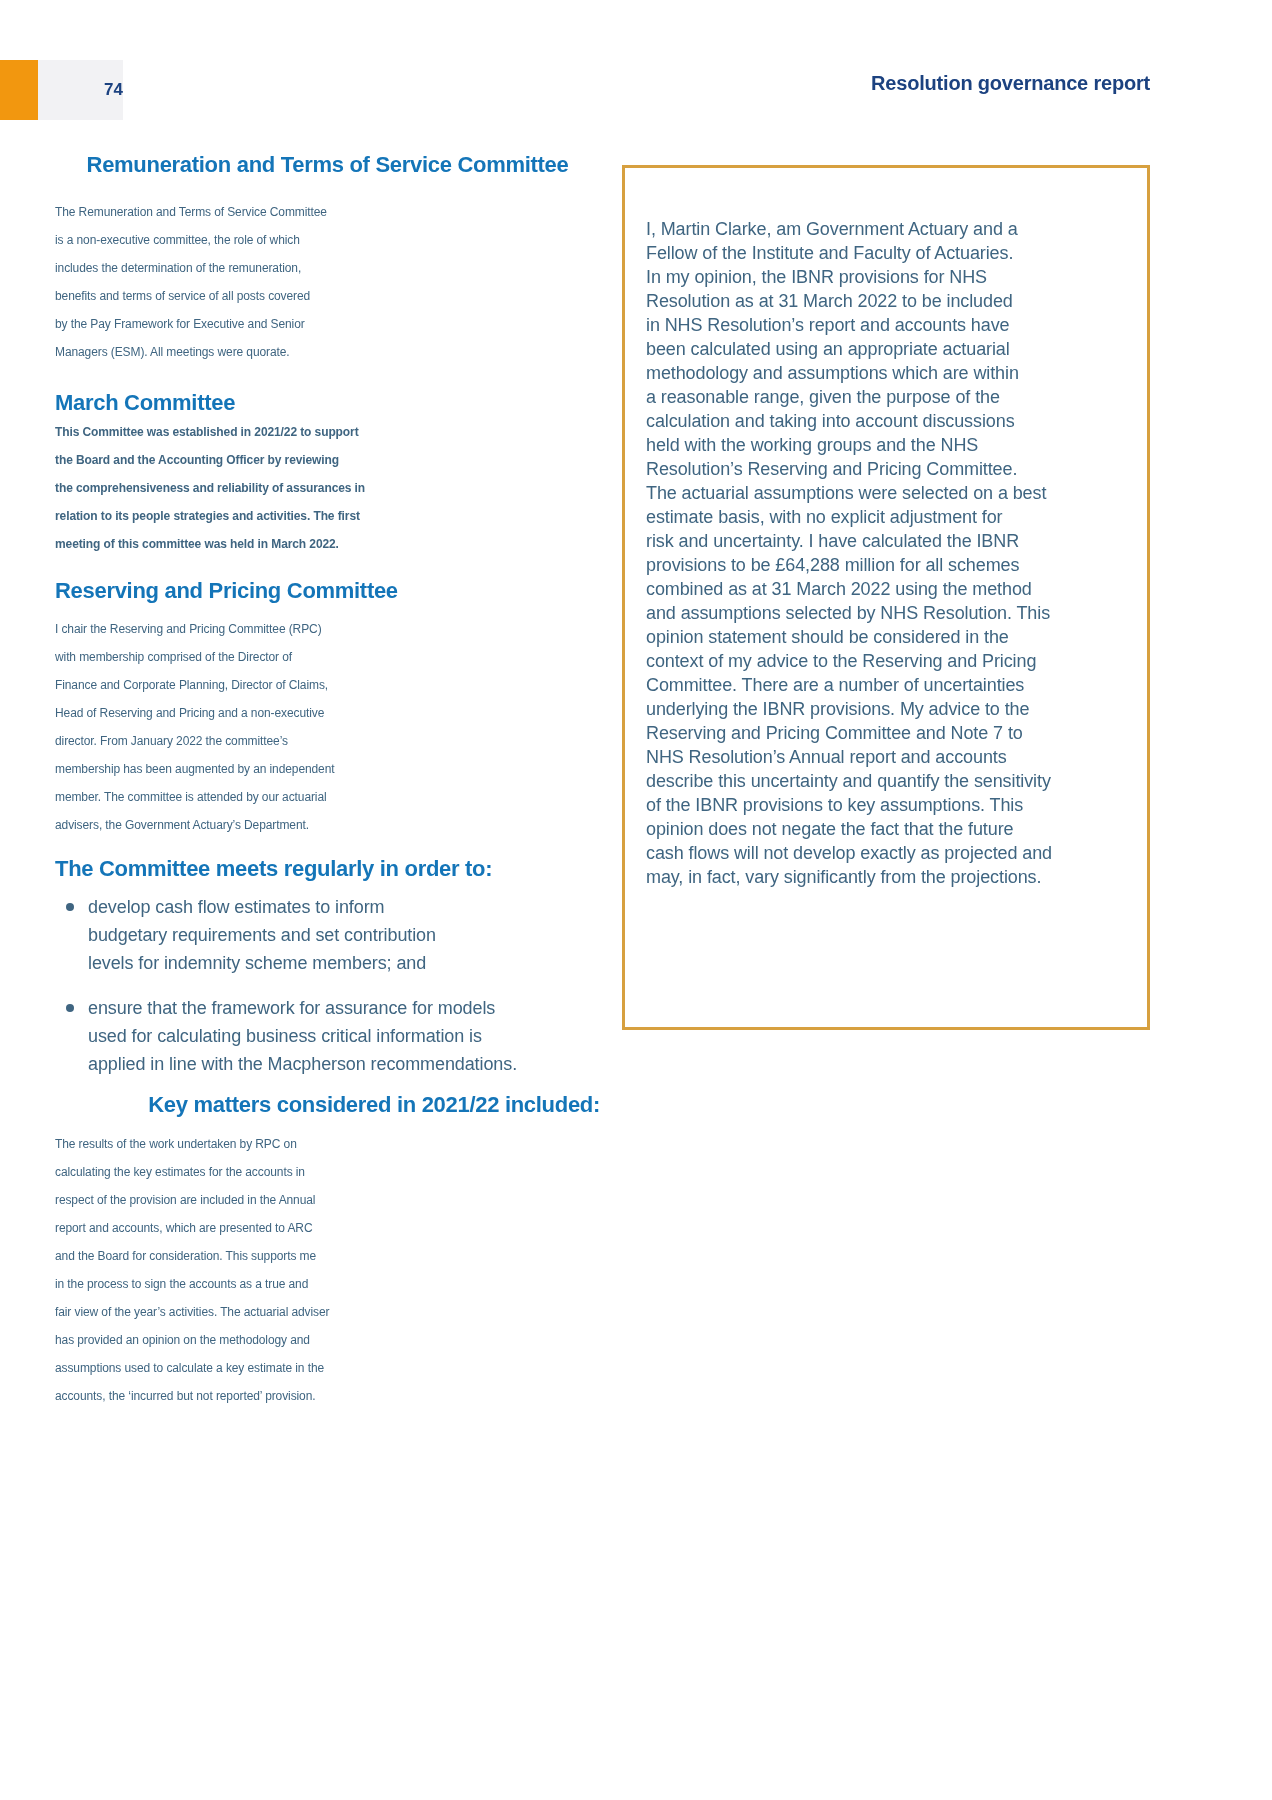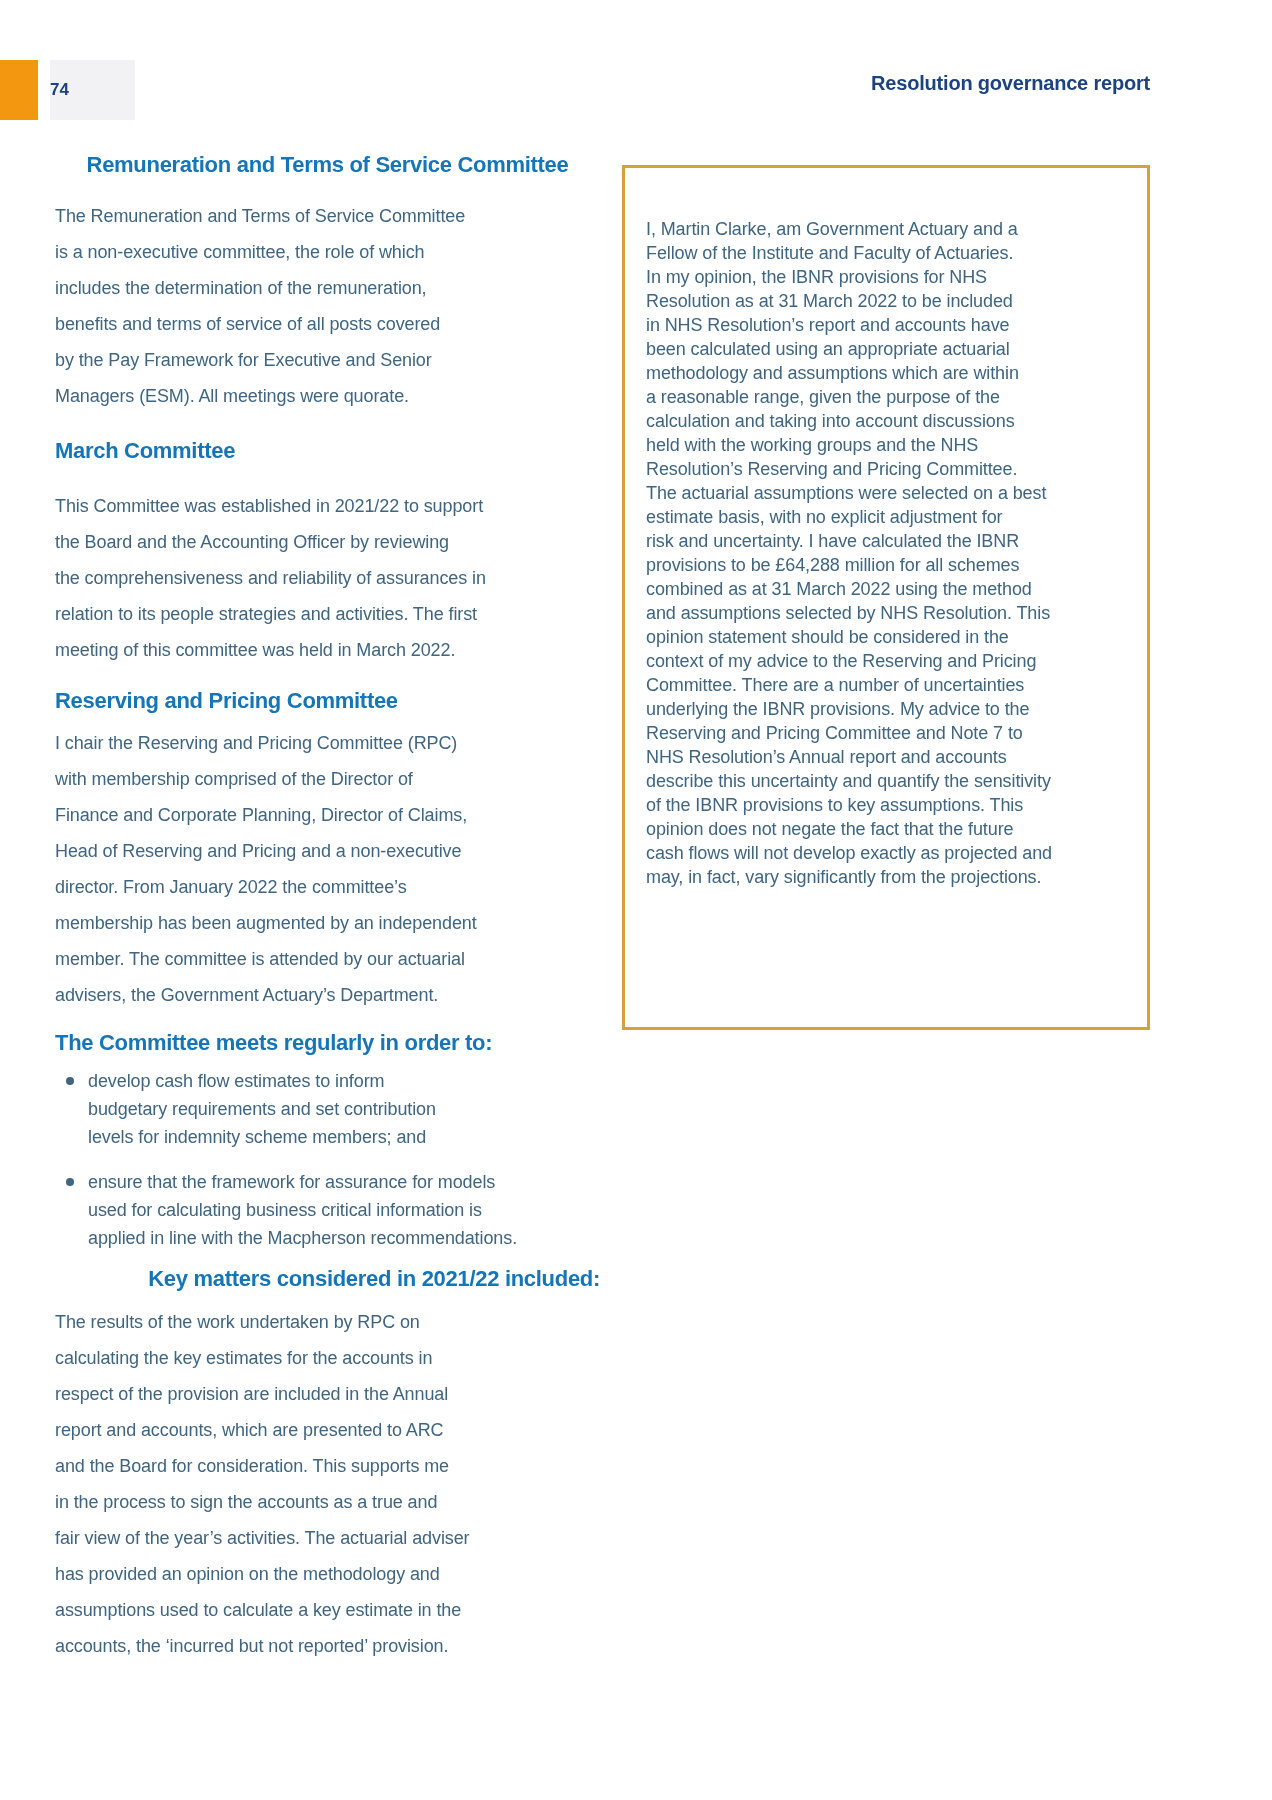--- a/index.html
+++ b/index.html
@@ -13,23 +13,23 @@
   html,body{margin:0;padding:0;background:#fff;}
   .page{
     position:relative;width:1272px;height:1800px;background:#ffffff;
     font-family:"Liberation Sans",sans-serif;overflow:hidden;
   }
   .accent-square{
     position:absolute;left:0;top:60px;width:38px;height:60px;
     background:var(--accent-orange);
   }
   .pagenum-box{
-    position:absolute;left:50px;top:60px;width:85px;height:60px;
+    position:absolute;left:38px;top:60px;width:85px;height:60px;
     background:var(--pagenum-bg);
-    display:flex;align-items:center;justify-content:flex-start;
+    display:flex;align-items:center;justify-content:flex-end;
   }
   .pagenum-box span{
     font-size:17px;font-weight:bold;color:var(--navy);
   }
   .header-title{
     position:absolute;top:72px;right:122px;
     font-size:20px;font-weight:bold;color:var(--navy);
     letter-spacing:-0.2px;white-space:pre;
   }
   .left-col{
@@ -38,25 +38,25 @@
   .sec-h{
     margin:0;font-size:22px;line-height:26px;font-weight:bold;
     color:var(--heading-blue);letter-spacing:-0.3px;white-space:pre;
   }
   .h-first{margin-top:12px;text-align:center;}
   .h-people{margin-top:24px;}
   .h-reserving{margin-top:20px;}
   .h-meets{margin-top:17px;}
   .h-key{margin-top:14px;text-align:right;}
   .body{
-    margin:0;font-size:18px;line-height:36px;color:var(--body-blue);
+    margin:0;font-size:12px;line-height:28px;color:var(--body-blue);
     white-space:pre;letter-spacing:-0.1px;
   }
   .p-1{margin-top:20px;}
-  .p-2{margin-top:24px;}
+  .p-2{margin-top:2px;font-weight:bold;}
   .p-3{margin-top:11px;}
   .p-5{margin-top:12px;}
   .bullets{
     list-style:none;margin:11px 0 0 0;padding:0;
   }
   .bullets li{
     position:relative;padding-left:33px;
     font-size:18px;line-height:28px;color:var(--body-blue);
   }
   .bullets li + li{margin-top:17px;}

